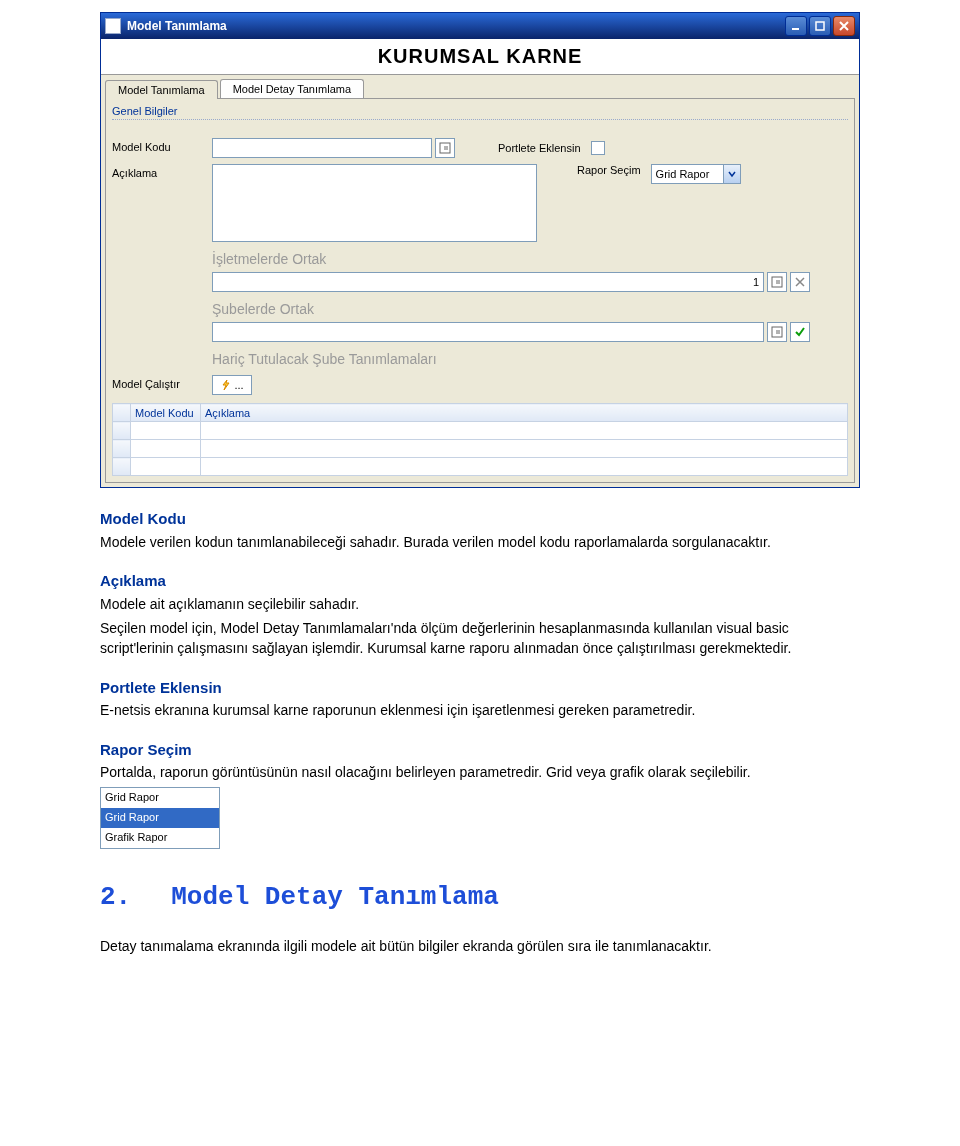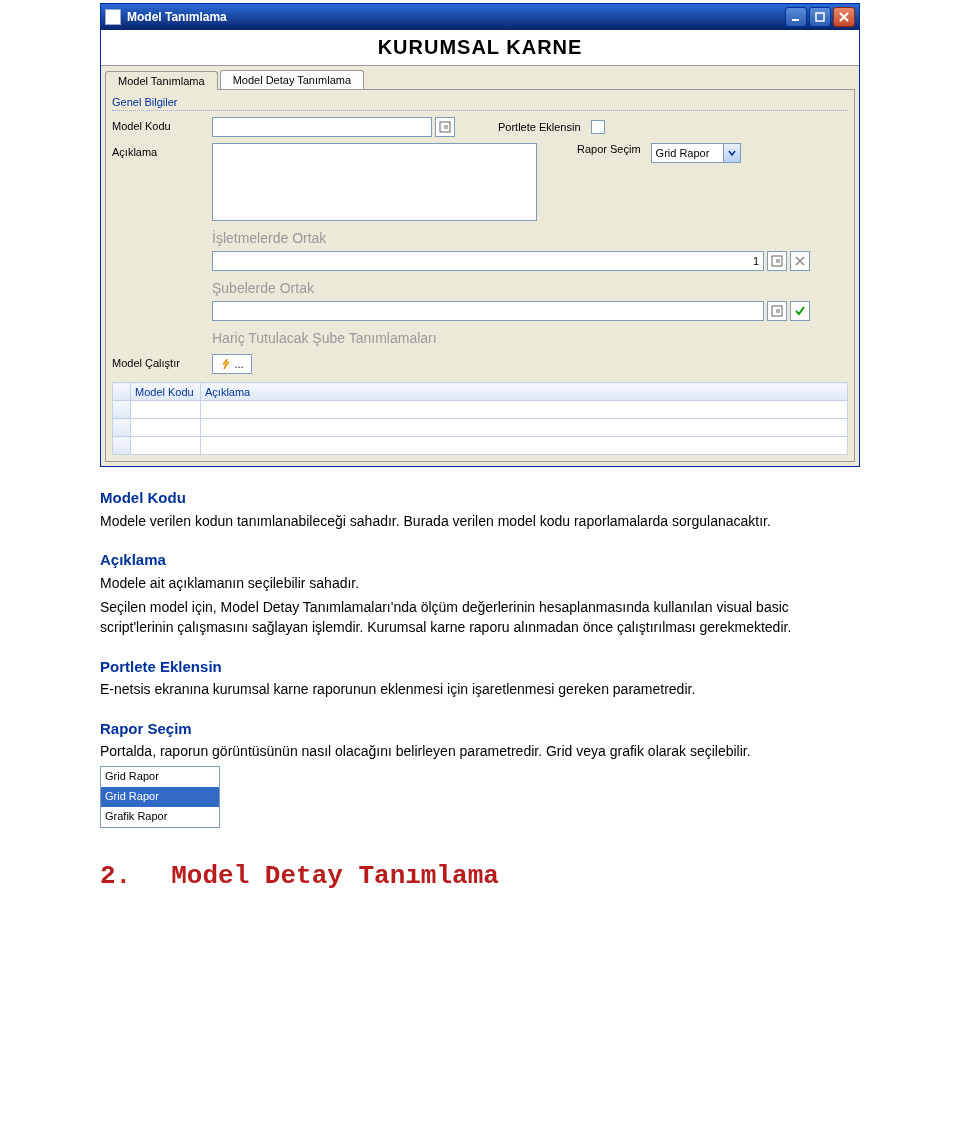--- a/index.html
+++ b/index.html
@@ -3,21 +3,21 @@
 <meta charset="utf-8">
 <style>
   * { box-sizing: border-box; }
   body {
     margin: 0;
     padding: 0;
     font-family: Tahoma, Verdana, sans-serif;
     background: #fff;
     width: 960px;
   }
-  .page-wrap { padding: 3px 100px 40px 100px; }
+  .page-wrap { padding: 12px 100px 40px 100px; }
 
   
   .window {
     border: 1px solid #002d96;
     background: #ece9d8;
     width: 760px;
     margin: 0 0 20px 0;
   }
   .titlebar {
     background: linear-gradient(to bottom, #2a6ad8 0%, #0a246a 100%);
@@ -80,21 +80,21 @@
     border: 1px solid #999;
     background: #ece9d8;
     margin: 0 4px 4px 4px;
     padding: 6px;
     font-size: 11px;
   }
 
   .group-label {
     color: #003399;
     font-size: 11px;
-    margin-bottom: 6px;
+    margin-bottom: 18px;
     border-bottom: 1px dotted #99aacc;
     padding-bottom: 2px;
     display: inline-block;
     width: 100%;
   }
 
   .form-row { display: flex; align-items: flex-start; margin-bottom: 6px; }
   .form-label { width: 100px; font-size: 11px; color: #000; padding-top: 3px; }
   .form-field { flex: 1; display: flex; align-items: center; gap: 3px; }
 
@@ -194,21 +194,21 @@
     font-size: 11px;
     width: 120px;
     margin-top: 4px;
   }
   .dropdown .dd-item { padding: 2px 4px; background: #fff; }
   .dropdown .dd-item.sel { background: #316ac5; color: #fff; }
 
   .big-heading {
     font-family: "Courier New", monospace;
     font-size: 26px;
-    color: #b91c1c;
+    color: #1d4ed8;
     font-weight: bold;
     margin: 30px 0 20px 0;
   }
   .big-heading .num { margin-right: 40px; }
 </style>
 </head>
 <body>
 
 <div class="page-wrap">
 
@@ -383,16 +383,17 @@
     <div class="dropdown">
       <div class="dd-item">Grid Rapor</div>
       <div class="dd-item sel">Grid Rapor</div>
       <div class="dd-item">Grafik Rapor</div>
     </div>
 
     <div class="big-heading">
       <span class="num">2.</span><span>Model Detay Tanımlama</span>
     </div>
 
+    <p>Detay tanımalama ekranında ilgili modele ait bütün bilgiler ekranda görülen sıra ile tanımlanacaktır.</p>
 
   </div>
 
 </div>
 
 </body></html>

